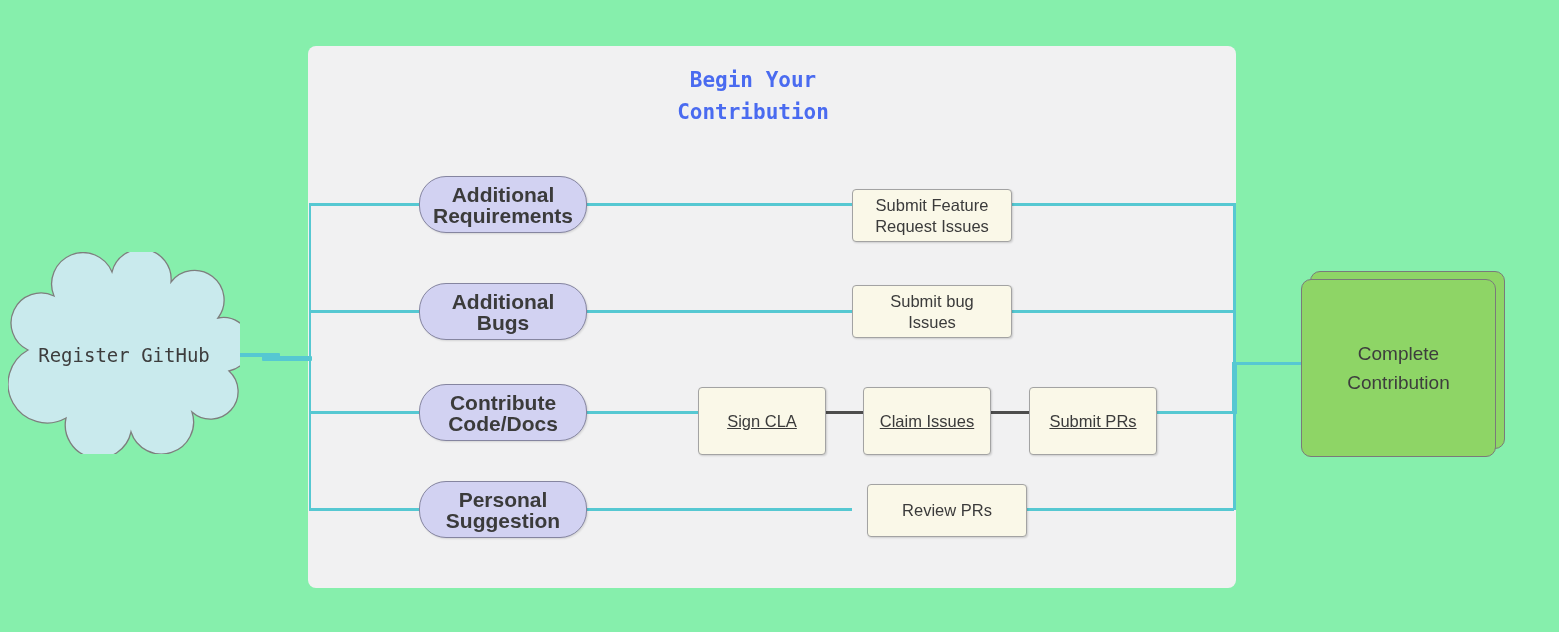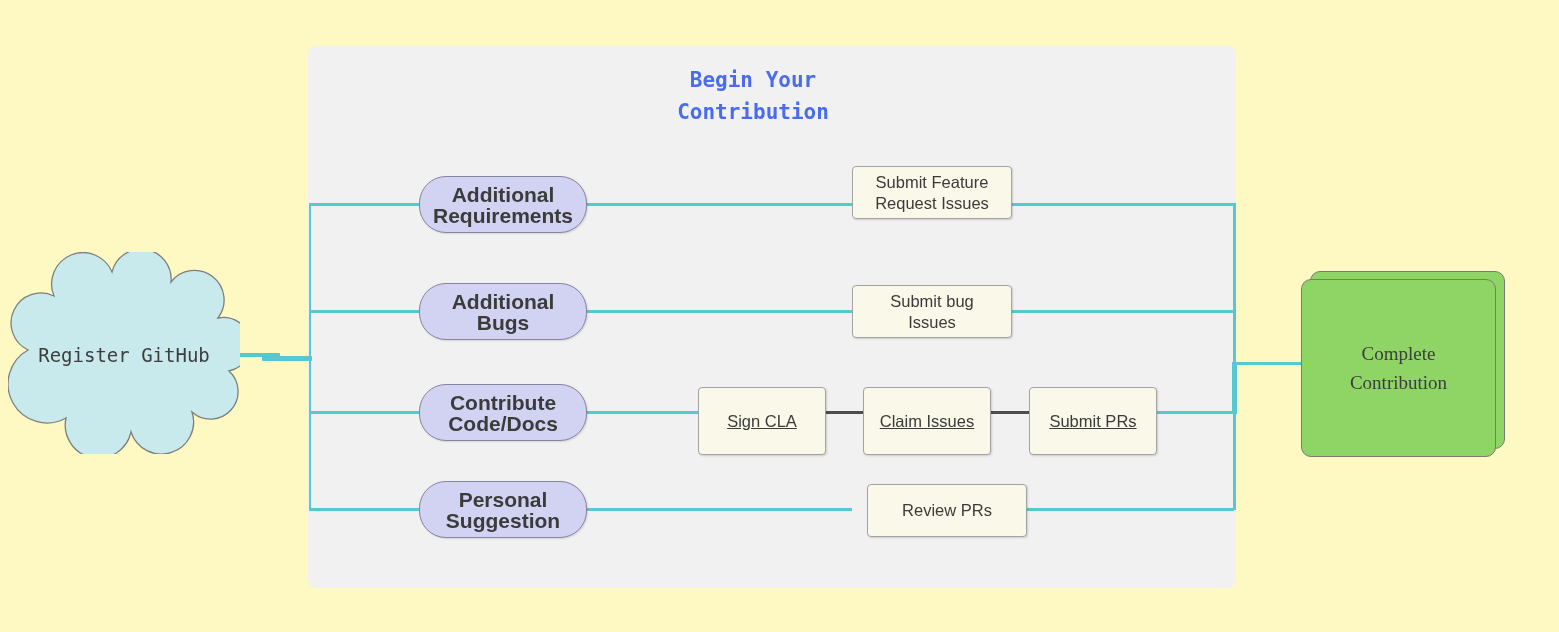--- a/index.html
+++ b/index.html
@@ -1,19 +1,19 @@
 <!DOCTYPE html>
 <html style="--teal-line: #56c8d2; --dark-line: #4d4d4d; --panel-bg: #f1f1f2; --cloud-fill: #c9eaed; --cloud-border: #7e7e7e; --pill-fill: #d2d2f2; --pill-border: #8585a0; --task-fill: #faf8e8; --task-border: #a3a3a3; --green-fill: #8ed566; --green-border: #7a7a7a; --title-color: #4a6bf0;"><head>
 <meta charset="utf-8">
 <style>
   html,body{margin:0;padding:0;background:#ffffff;}
   .canvas{
     position:relative;
     width:1559px;height:632px;
-    background:#fef9c3;
+    background:#86efac;
     font-family:"Liberation Sans", sans-serif;
     overflow:hidden;
   }
   .panel{
     position:absolute;left:308px;top:46px;width:928px;height:542px;
     background:var(--panel-bg,#f1f1f2);
     border-radius:8px;
   }
   .panel-title{
     position:absolute;left:553px;top:64px;width:400px;
@@ -56,21 +56,21 @@
     position:absolute;width:195px;height:178px;
     background:var(--green-fill,#8ed566);
     border:1px solid var(--green-border,#7a7a7a);
     border-radius:10px;
     box-sizing:border-box;
   }
   .end-front{
     left:1301px;top:279px;
     display:flex;align-items:center;justify-content:center;
     text-align:center;white-space:pre-line;
-    font-family:Liberation Serif, serif;
+    font-family:Liberation Sans, sans-serif;
     font-size:19px;line-height:29px;color:#3d3d3d;
   }
   .end-back{left:1310px;top:271px;}
   .cloud-svg{position:absolute;left:8px;top:252px;}
   .cloud-label{
     position:absolute;left:15px;top:344px;width:218px;
     text-align:center;
     font-family:"DejaVu Sans Mono", monospace;
     font-size:19px;color:#3d3d3d;
   }
@@ -117,21 +117,21 @@
 
   <div class="pill" style="top:176px;">Additional
 Requirements</div>
   <div class="pill" style="top:283px;">Additional
 Bugs</div>
   <div class="pill" style="top:384px;">Contribute
 Code/Docs</div>
   <div class="pill" style="top:481px;">Personal
 Suggestion</div>
 
-  <div class="task wide" style="top:166px;text-align:center;">Submit Feature
+  <div class="task wide" style="top:189px;text-align:center;">Submit Feature
 Request Issues</div>
   <div class="task wide" style="top:285px;">Submit bug
 Issues</div>
   <div class="task small" style="left:698px;">Sign CLA</div>
   <div class="task small" style="left:863px;">Claim Issues</div>
   <div class="task small" style="left:1029px;">Submit PRs</div>
   <div class="task wide" style="top:484px;margin-left:15px;">Review PRs</div>
 
   <div class="end-box end-back"></div>
   <div class="end-box end-front">Complete

